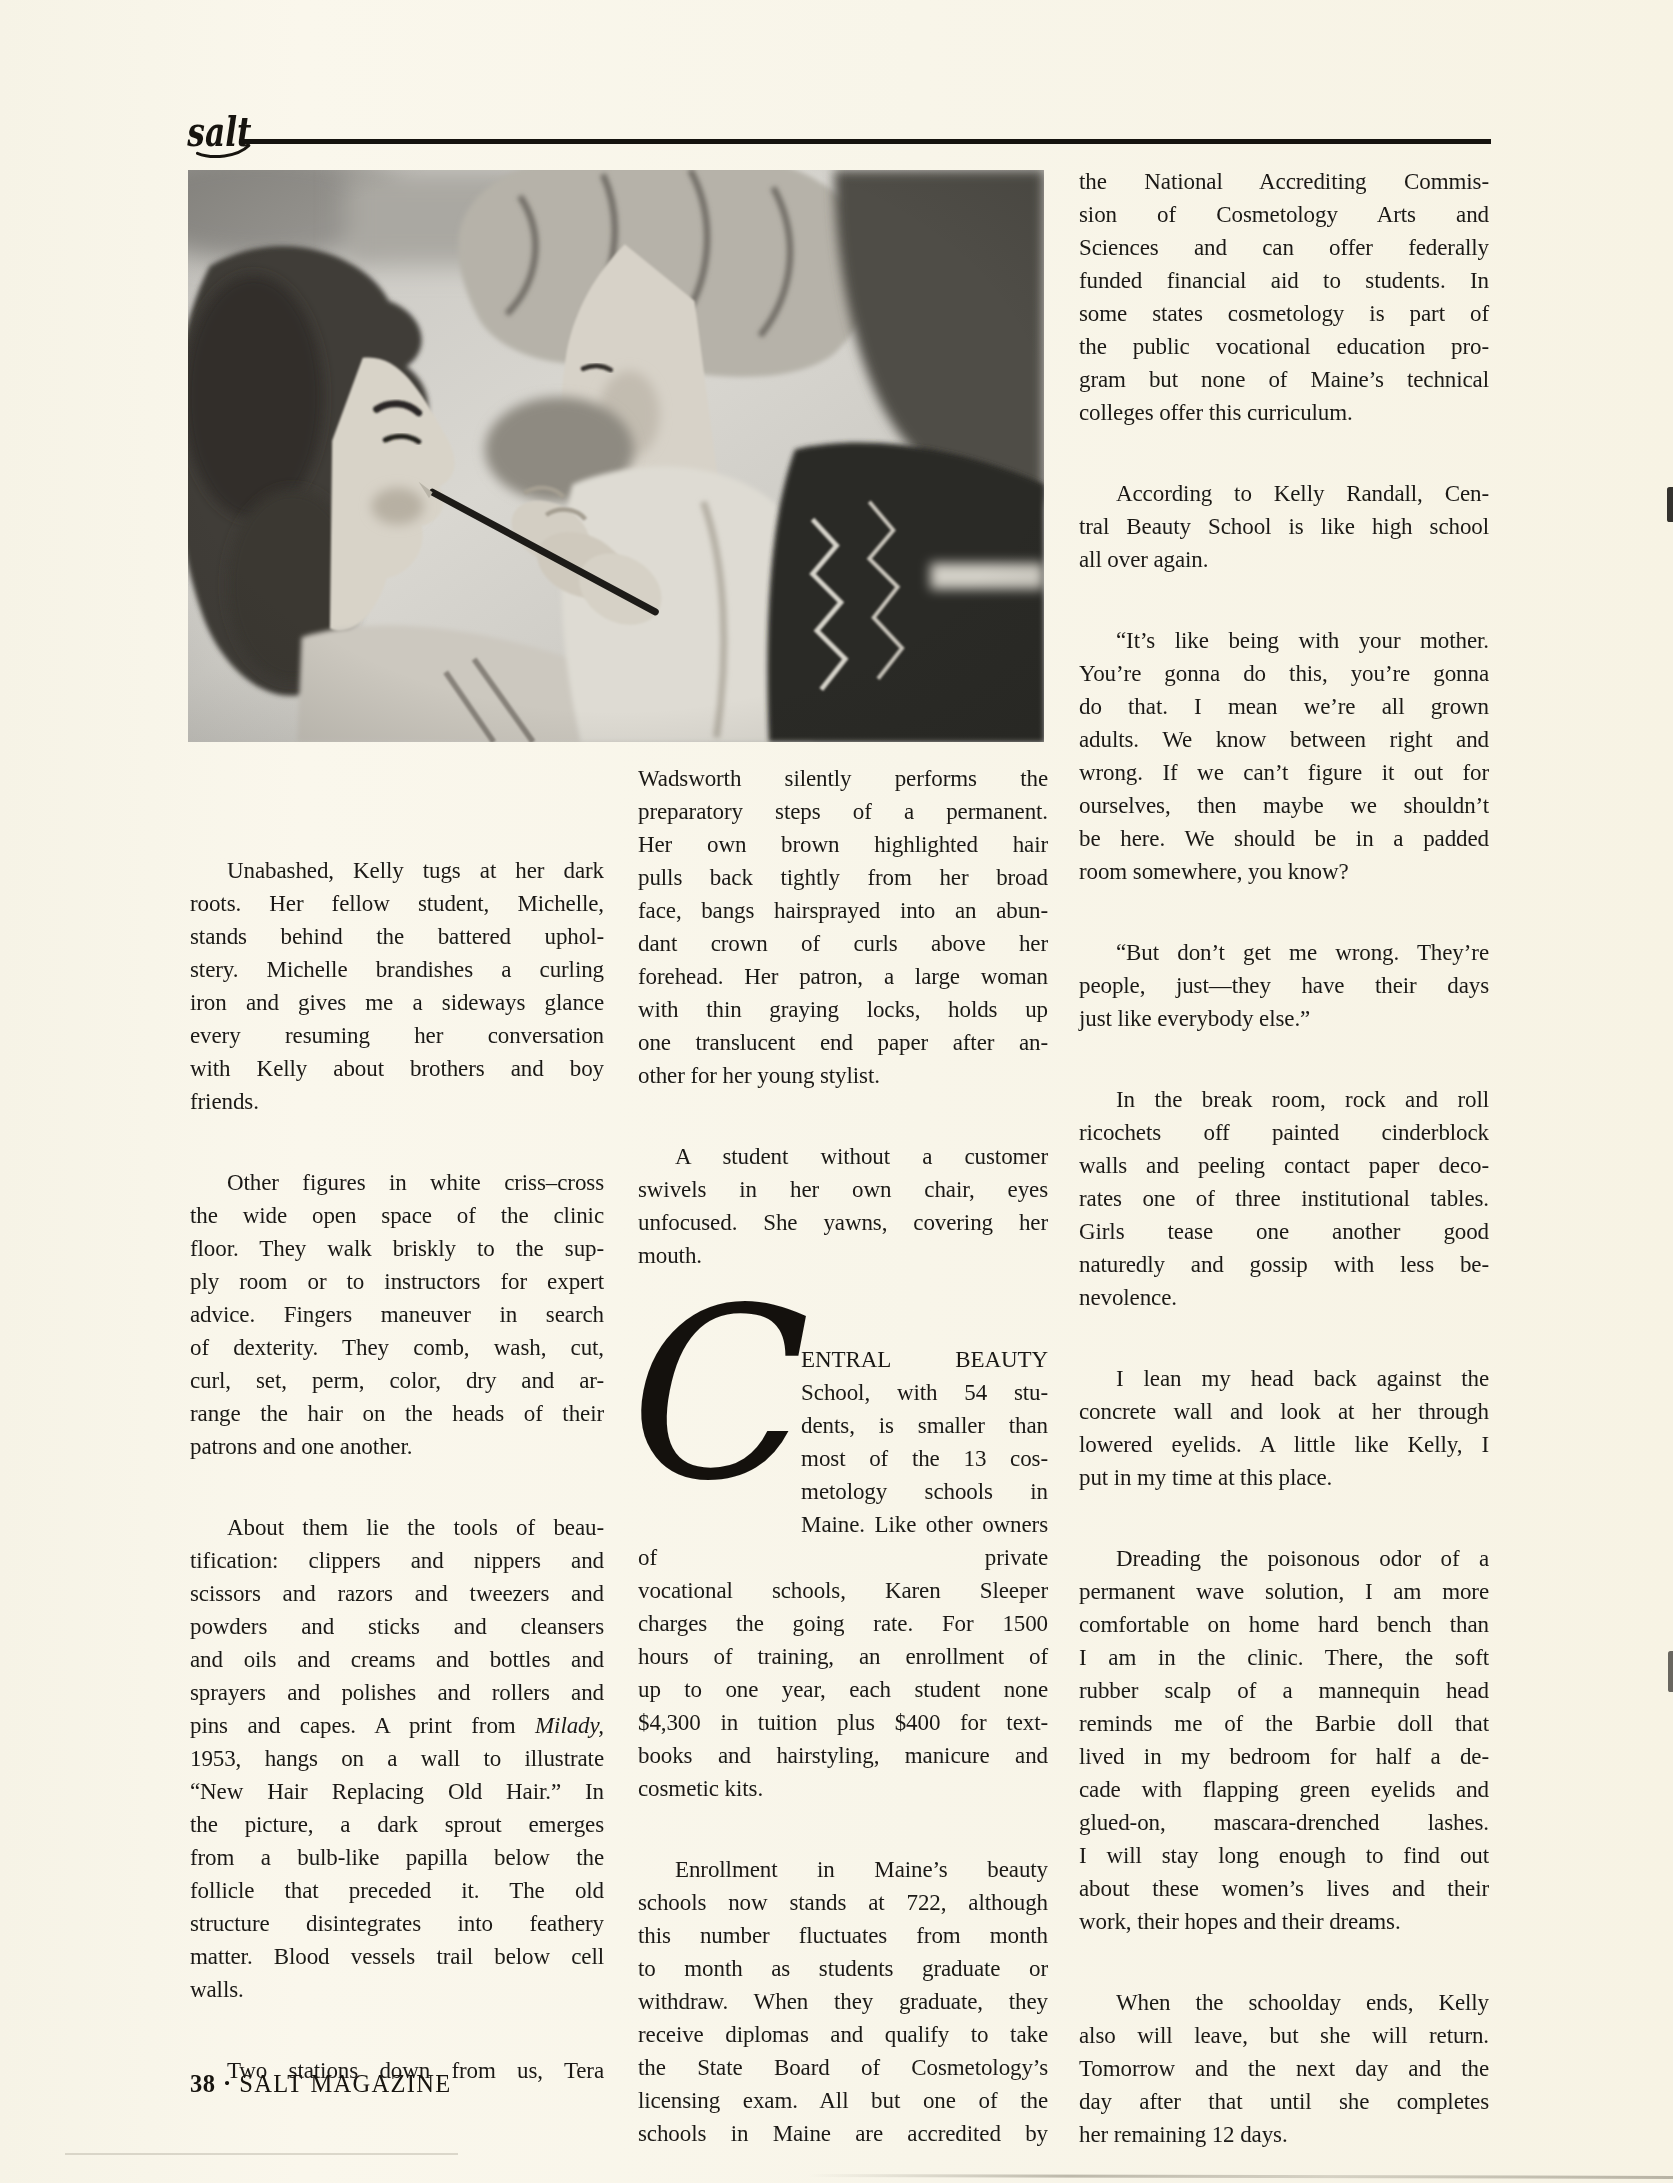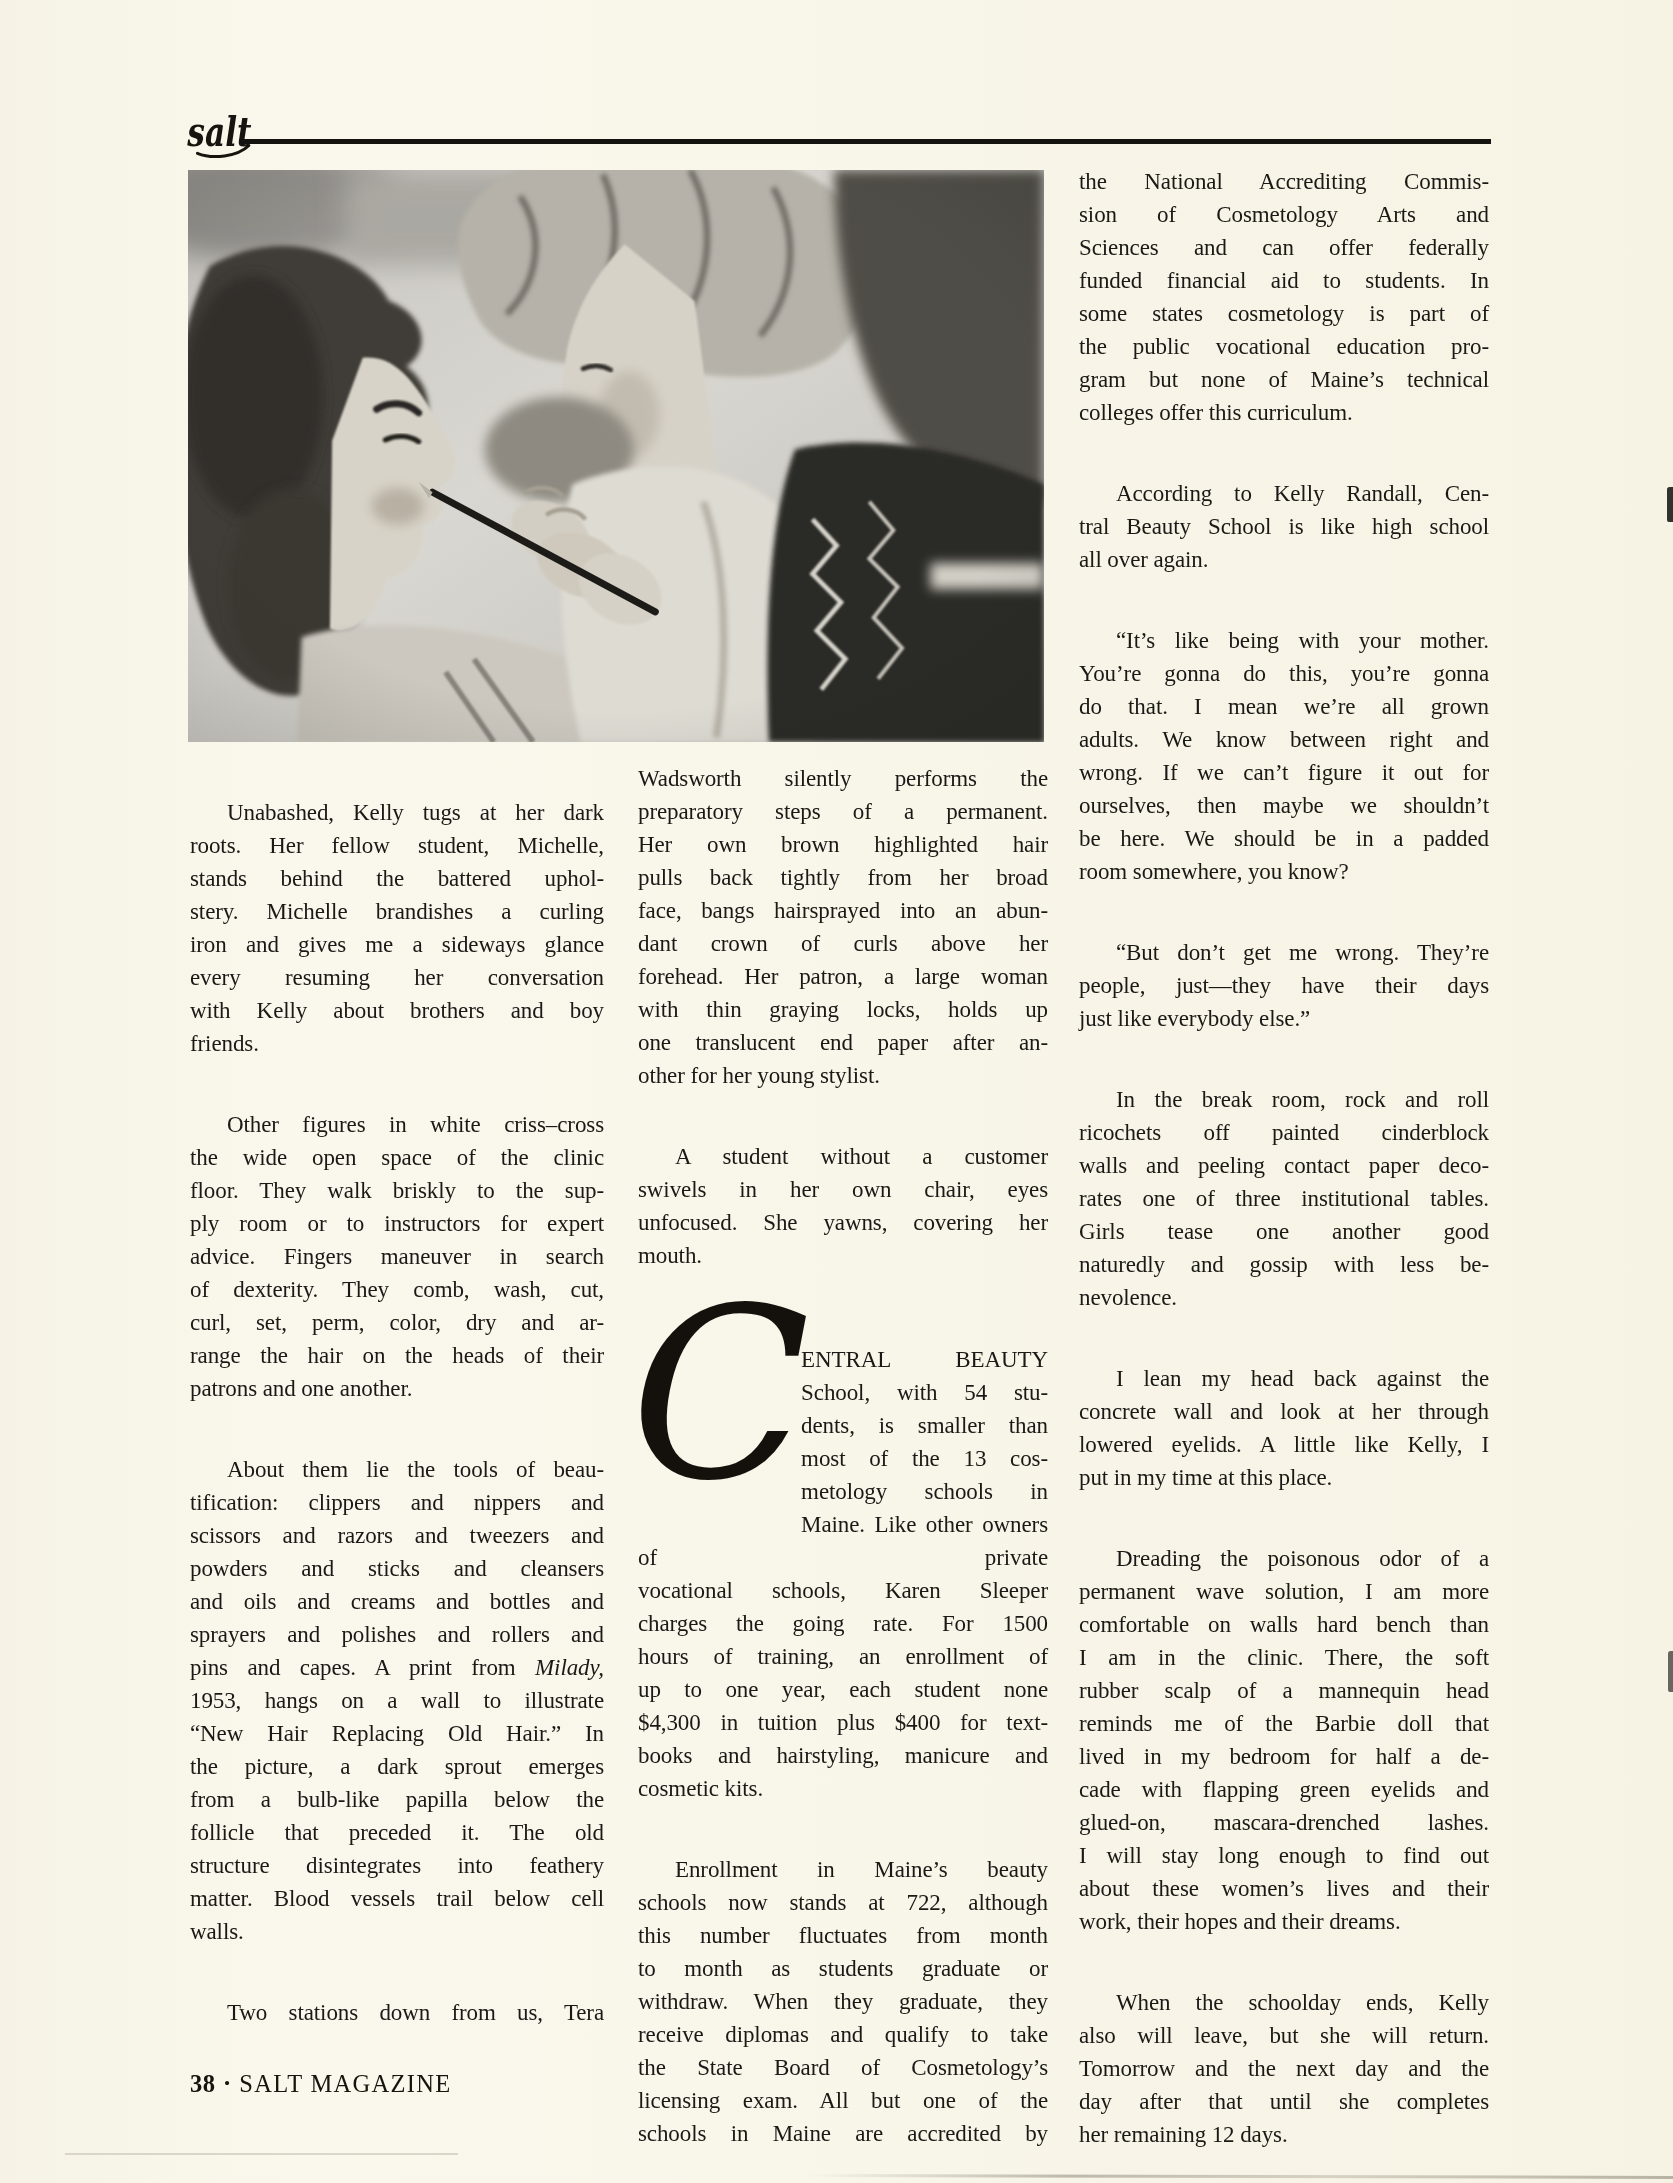--- a/index.html
+++ b/index.html
@@ -11,21 +11,21 @@
   }
   .page-tint{position:absolute;inset:0;background:linear-gradient(90deg, #f6f3e6 0%, #faf7ec 18%, #f8f5e9 55%, #f7f3e4 100%);}
   
   .logo{position:absolute;left:185px;top:108px;width:92px;height:61px;overflow:visible;}
   .logo text{font:italic 700 92px "DejaVu Serif", serif;fill:#17140f;}
   .rule{position:absolute;left:239px;top:139px;width:1252px;height:5.2px;background:#15130f;}
   
   .photo{position:absolute;left:188px;top:170px;width:856px;height:572px;display:block;}
   
   .col{position:absolute;}
-  .col-left{left:190px;top:748px;width:414px;}
+  .col-left{left:190px;top:806px;width:414px;}
   .col-mid{left:638px;top:762px;width:410px;}
   .col-right{left:1079px;top:165px;width:410px;}
   .line{
     font-size:23px;line-height:33px;letter-spacing:-0.1px;
     text-align:justify;text-align-last:justify;text-justify:inter-word;
   }
   .line.pl{text-align-last:left;}
   .line.ind{text-indent:37px;margin-top:48px;}
   .dropcap-para{margin-top:71px;}
   .dropcap{float:left;width:157px;height:166px;margin-right:6.1px;position:relative;}
@@ -267,21 +267,21 @@
     </div>
     <div class="para">
       <div class="line ind">I lean my head back against the</div>
       <div class="line">concrete wall and look at her through</div>
       <div class="line">lowered eyelids. A little like Kelly, I</div>
       <div class="line pl">put in my time at this place.</div>
     </div>
     <div class="para">
       <div class="line ind">Dreading the poisonous odor of a</div>
       <div class="line">permanent wave solution, I am more</div>
-      <div class="line">comfortable on walls hard bench than</div>
+      <div class="line">comfortable on home hard bench than</div>
       <div class="line">I am in the clinic. There, the soft</div>
       <div class="line">rubber scalp of a mannequin head</div>
       <div class="line">reminds me of the Barbie doll that</div>
       <div class="line">lived in my bedroom for half a de-</div>
       <div class="line">cade with flapping green eyelids and</div>
       <div class="line">glued-on, mascara-drenched lashes.</div>
       <div class="line">I will stay long enough to find out</div>
       <div class="line">about these women’s lives and their</div>
       <div class="line pl">work, their hopes and their dreams.</div>
     </div>

